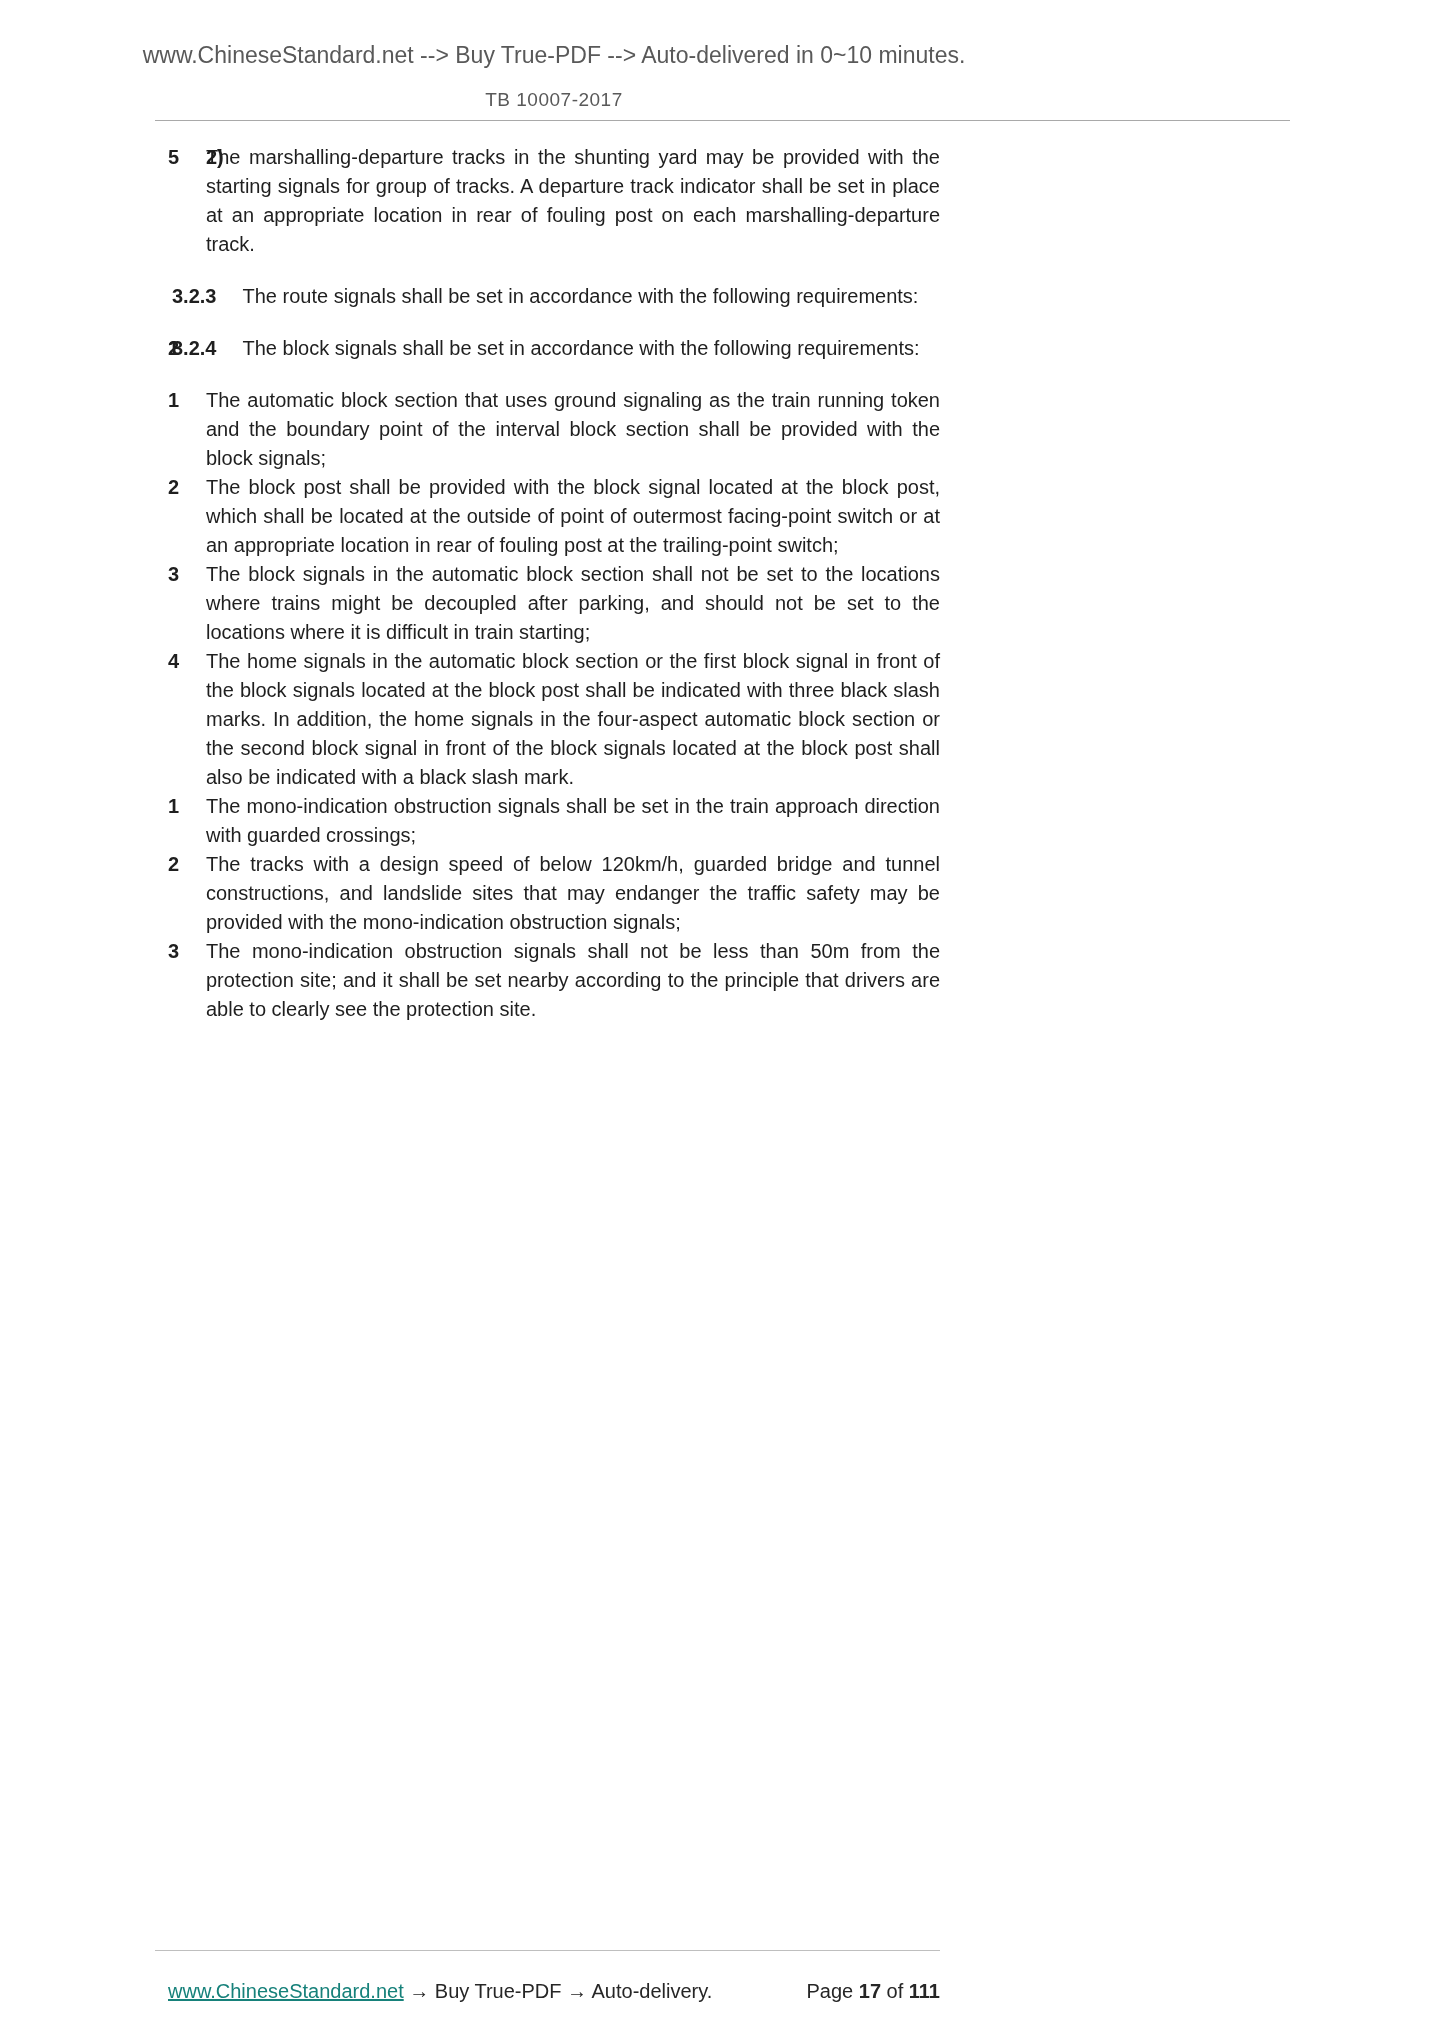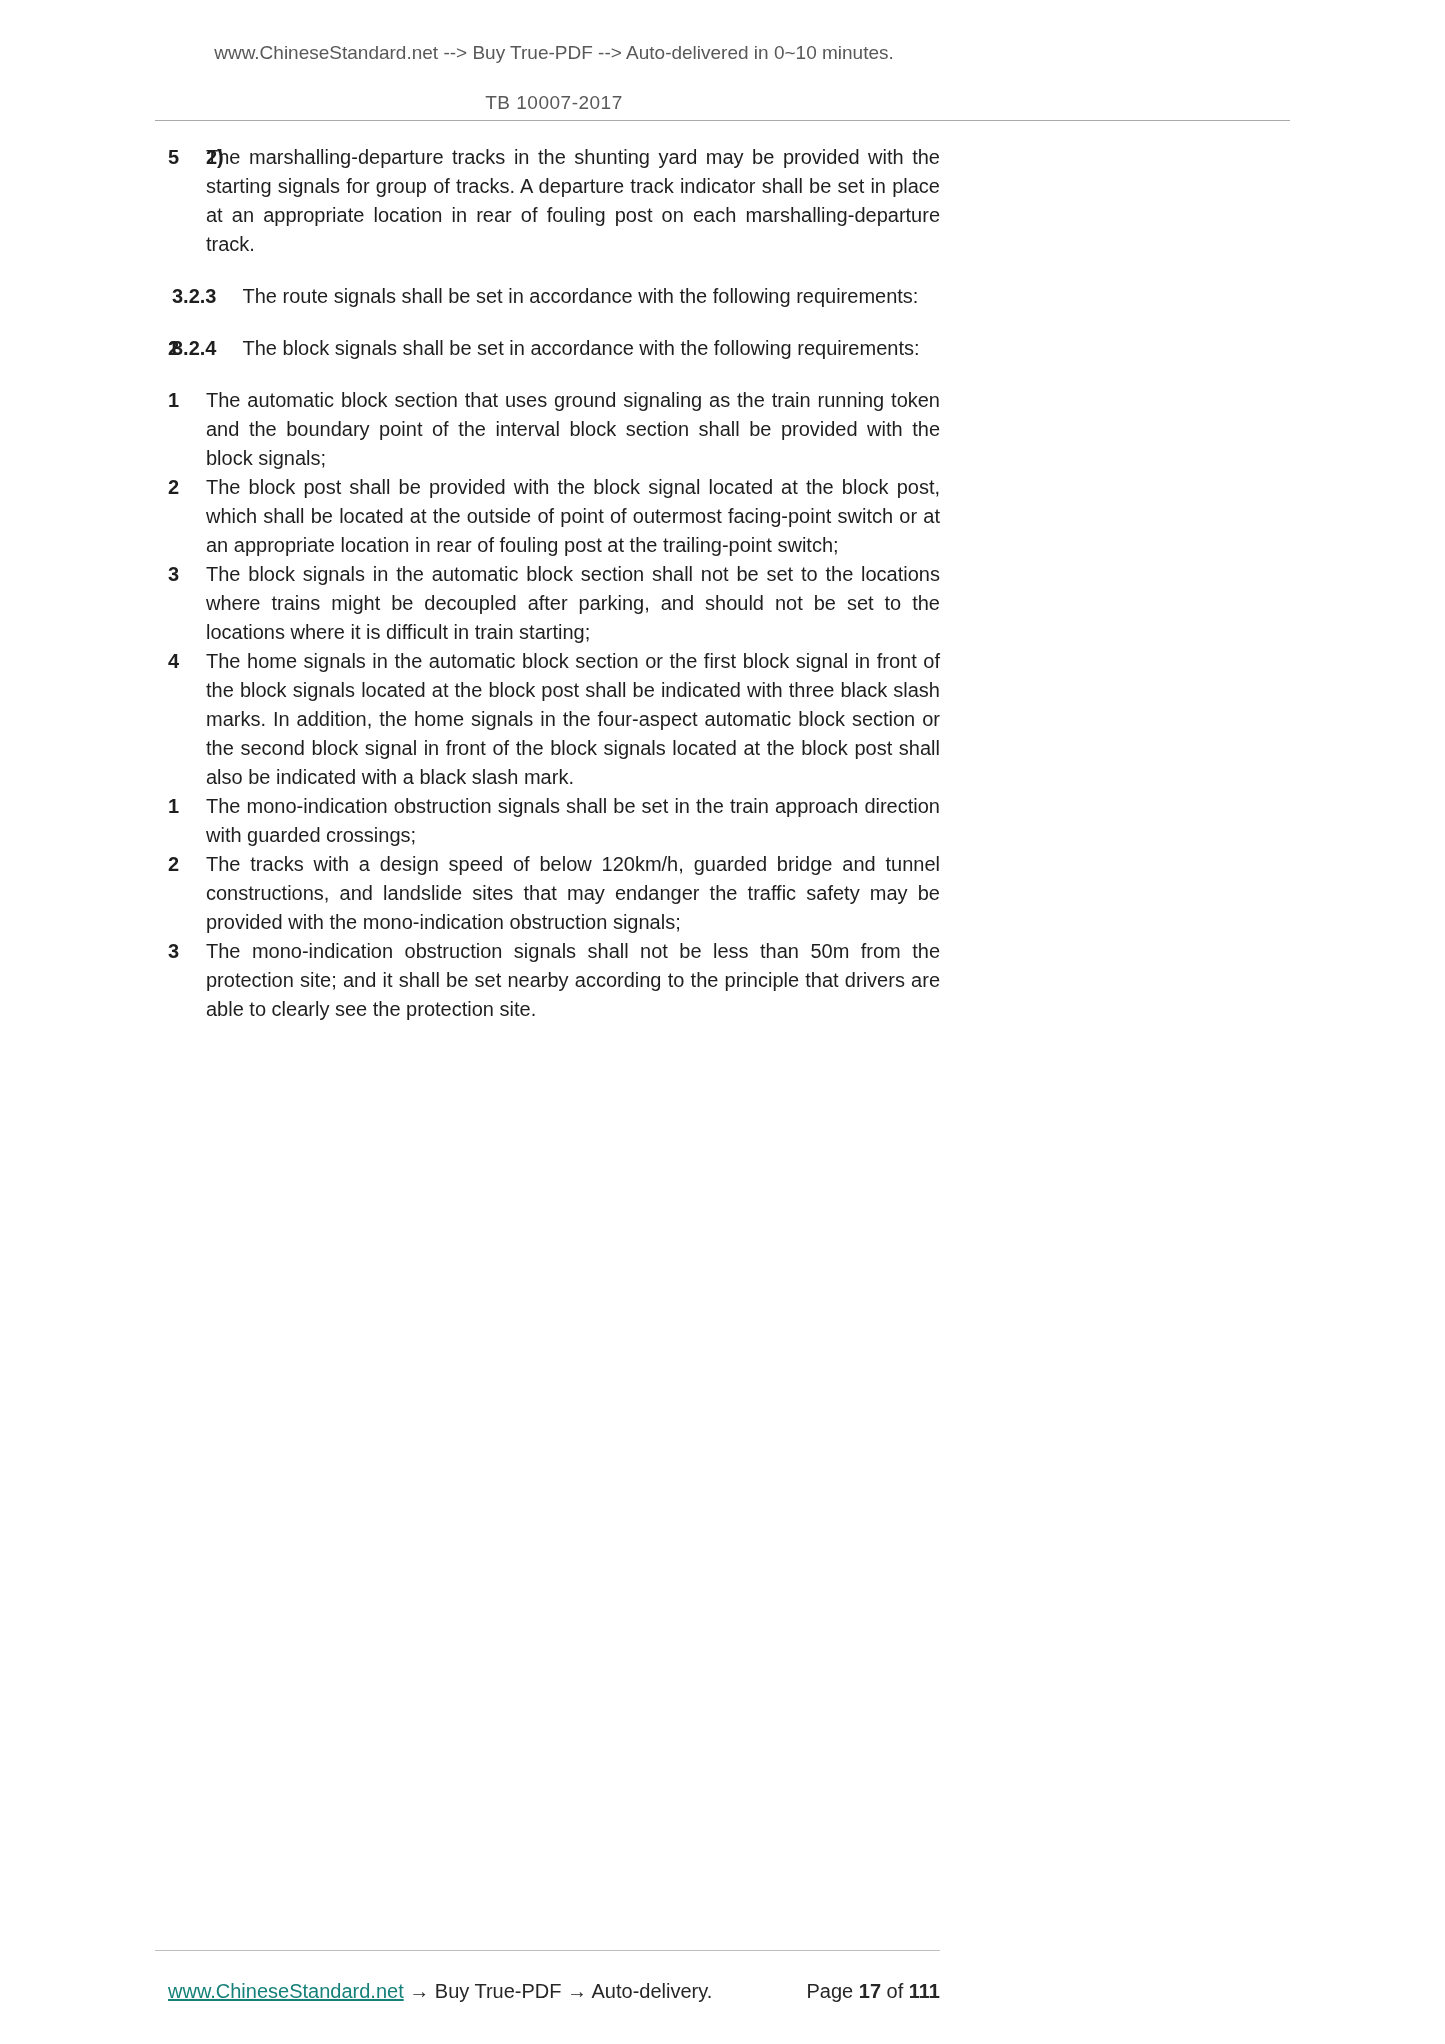--- a/index.html
+++ b/index.html
@@ -16,22 +16,22 @@
 
   
   .header {
     position: absolute;
     top: 42px;
     left: 0;
     width: 1108px;
     text-align: center;
     color: #595959;
   }
-  .header-line1 { font-size: 19px; white-space: nowrap; }
-  .header-line2 { font-size: 19px; margin-top: 28px; letter-spacing: 0.5px; }
+  .header-line1 { font-size: 23px; white-space: nowrap; }
+  .header-line2 { font-size: 19px; margin-top: 20px; letter-spacing: 0.5px; }
 
   .header-rule {
     position: absolute;
     top: 120px;
     left: 155px;
     width: 1135px;
     border: 0;
     border-top: 1px solid #a9a9a9;
     margin: 0;
   }

